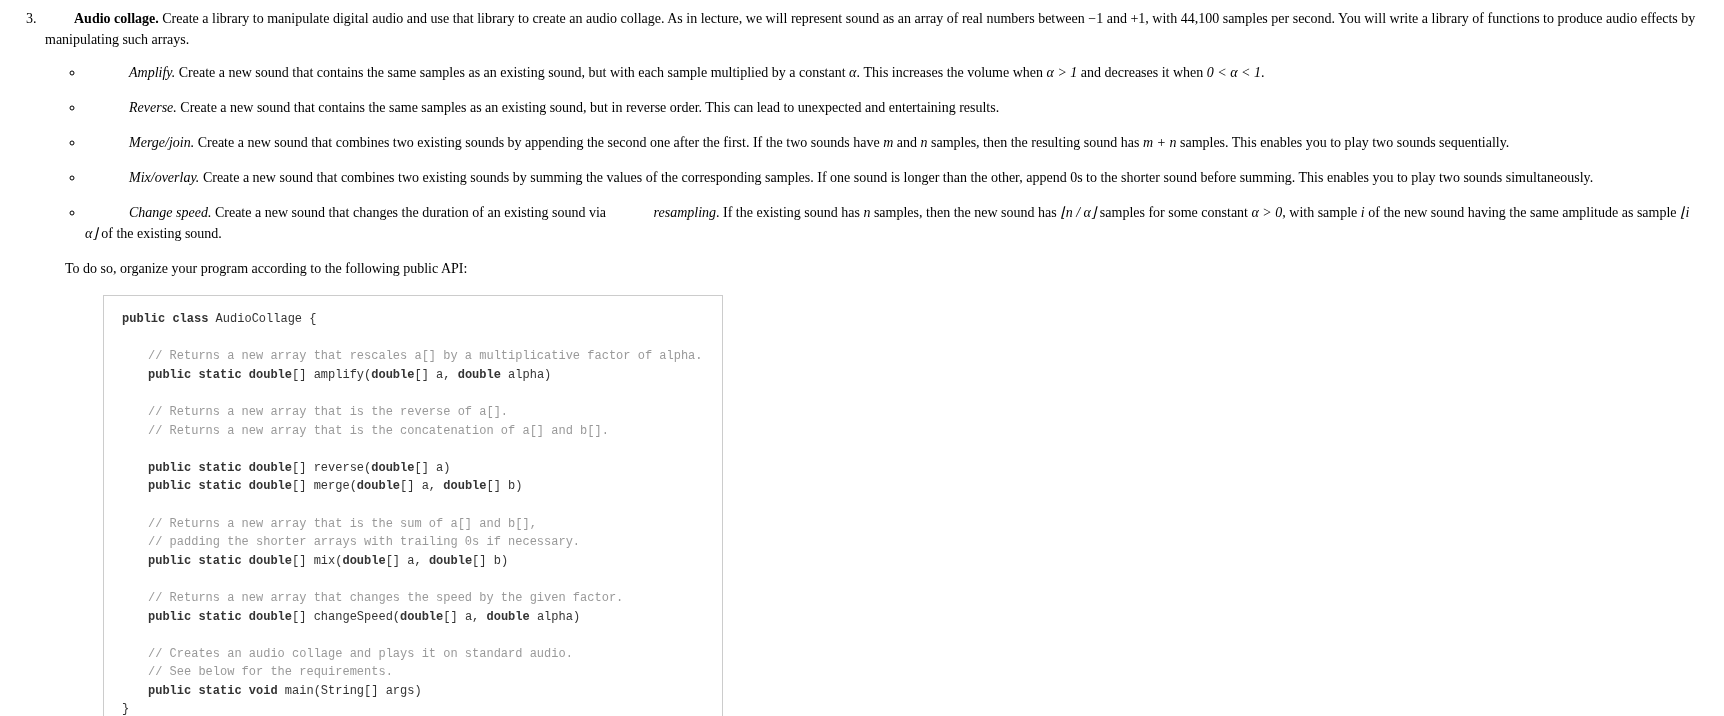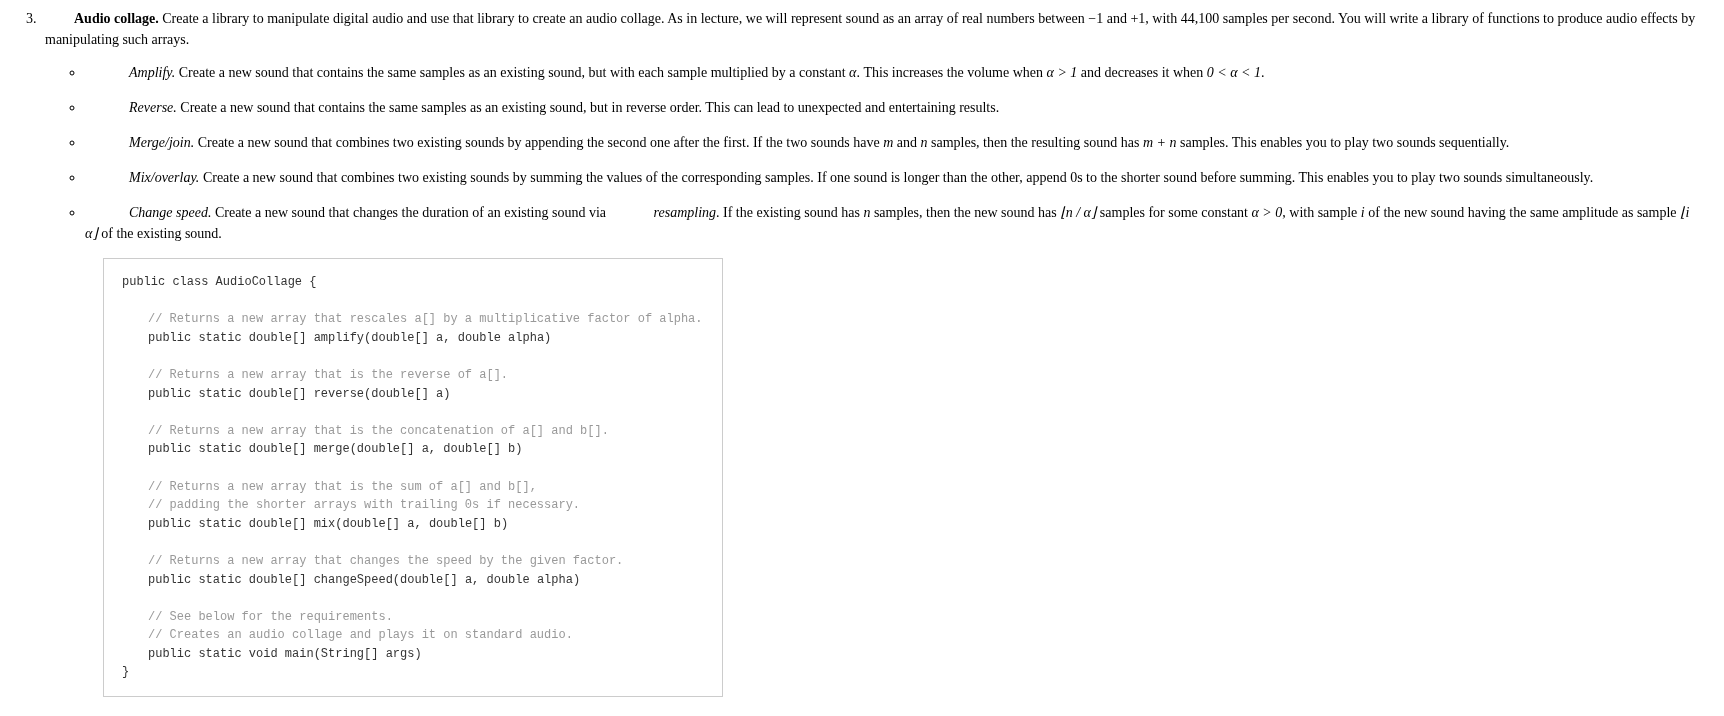--- a/index.html
+++ b/index.html
@@ -39,21 +39,21 @@
       background: #fff;
       padding: 14px 18px;
       margin: 10px 0 10px 58px;
       width: 582px;
       font-family: Consolas, 'Courier New', monospace;
       font-size: 12px;
       line-height: 1.55;
       white-space: pre;
       color: #333;
     }
-    .code-block .kw { font-weight: normal; color: #333; }
+    .code-block .kw { font-weight: bold; color: #333; }
     .code-block .cm { color: #999; }
     .code-block .indent1 { padding-left: 26px; display: block; }
   </style>
 </head>
 <body>
 
 <ol class="main-list" start="3">
   <li>
     <span>
       <span class="bold">Audio collage.</span><span> Create a library to manipulate digital audio and use that library to create an audio collage. As in lecture, we will represent sound as an array of real numbers between </span><span>−1</span><span> and </span><span>+1</span><span>, with </span><span>44,100</span><span> samples per second. You will write a library of functions to produce audio effects by manipulating such arrays.</span>
@@ -70,24 +70,25 @@
         <span class="italic">Merge/join.</span><span> Create a new sound that combines two existing sounds by appending the second one after the first. If the two sounds have </span><span class="math">m</span><span> and </span><span class="math">n</span><span> samples, then the resulting sound has </span><span class="math">m + n</span><span> samples. This enables you to play two sounds sequentially.</span>
       </li>
       <li>
         <span class="italic">Mix/overlay.</span><span> Create a new sound that combines two existing sounds by summing the values of the corresponding samples. If one sound is longer than the other, append 0s to the shorter sound before summing. This enables you to play two sounds simultaneously.</span>
       </li>
       <li>
         <span class="italic">Change speed.</span><span> Create a new sound that changes the duration of an existing sound via </span><span class="italic">resampling</span><span>. If the existing sound has </span><span class="math">n</span><span> samples, then the new sound has </span><span class="math">⌊n / α⌋</span><span> samples for some constant </span><span class="math">α &gt; 0</span><span>, with sample </span><span class="math">i</span><span> of the new sound having the same amplitude as sample </span><span class="math">⌊i α⌋</span><span> of the existing sound.</span>
       </li>
     </ul>
 
+    <div class="followup">To do so, organize your program according to the following public API:</div>
 
     <div class="code-block"><span class="kw">public class</span><span> AudioCollage {</span>
 
 <span class="indent1"><span class="cm">// Returns a new array that rescales a[] by a multiplicative factor of alpha.</span></span><span class="indent1"><span class="kw">public static double</span><span>[] amplify(</span><span class="kw">double</span><span>[] a, </span><span class="kw">double</span><span> alpha)</span></span>
-<span class="indent1"><span class="cm">// Returns a new array that is the reverse of a[].</span></span><span class="indent1"><span class="kw">public static double</span><span>[] reverse(</span><span class="kw">double</span><span>[] a)</span></span>
-<span class="indent1"><span class="cm">// Returns a new array that is the concatenation of a[] and b[].</span></span><span class="indent1"><span class="kw">public static double</span><span>[] merge(</span><span class="kw">double</span><span>[] a, </span><span class="kw">double</span><span>[] b)</span></span>
+<span class="indent1"><span class="cm">// Returns a new array that is the reverse of a[].</span></span><span class="indent1"><span class="cm">// Returns a new array that is the concatenation of a[] and b[].</span></span>
+<span class="indent1"><span class="kw">public static double</span><span>[] reverse(</span><span class="kw">double</span><span>[] a)</span></span><span class="indent1"><span class="kw">public static double</span><span>[] merge(</span><span class="kw">double</span><span>[] a, </span><span class="kw">double</span><span>[] b)</span></span>
 <span class="indent1"><span class="cm">// Returns a new array that is the sum of a[] and b[],</span></span><span class="indent1"><span class="cm">// padding the shorter arrays with trailing 0s if necessary.</span></span><span class="indent1"><span class="kw">public static double</span><span>[] mix(</span><span class="kw">double</span><span>[] a, </span><span class="kw">double</span><span>[] b)</span></span>
 <span class="indent1"><span class="cm">// Returns a new array that changes the speed by the given factor.</span></span><span class="indent1"><span class="kw">public static double</span><span>[] changeSpeed(</span><span class="kw">double</span><span>[] a, </span><span class="kw">double</span><span> alpha)</span></span>
-<span class="indent1"><span class="cm">// See below for the requirements.</span></span><span class="indent1"><span class="cm">// Creates an audio collage and plays it on standard audio.</span></span><span class="indent1"><span class="kw">public static void</span><span> main(String[] args)</span></span><span>}</span></div>
+<span class="indent1"><span class="cm">// Creates an audio collage and plays it on standard audio.</span></span><span class="indent1"><span class="cm">// See below for the requirements.</span></span><span class="indent1"><span class="kw">public static void</span><span> main(String[] args)</span></span><span>}</span></div>
 
   </li>
 </ol>
 
 </body></html>

